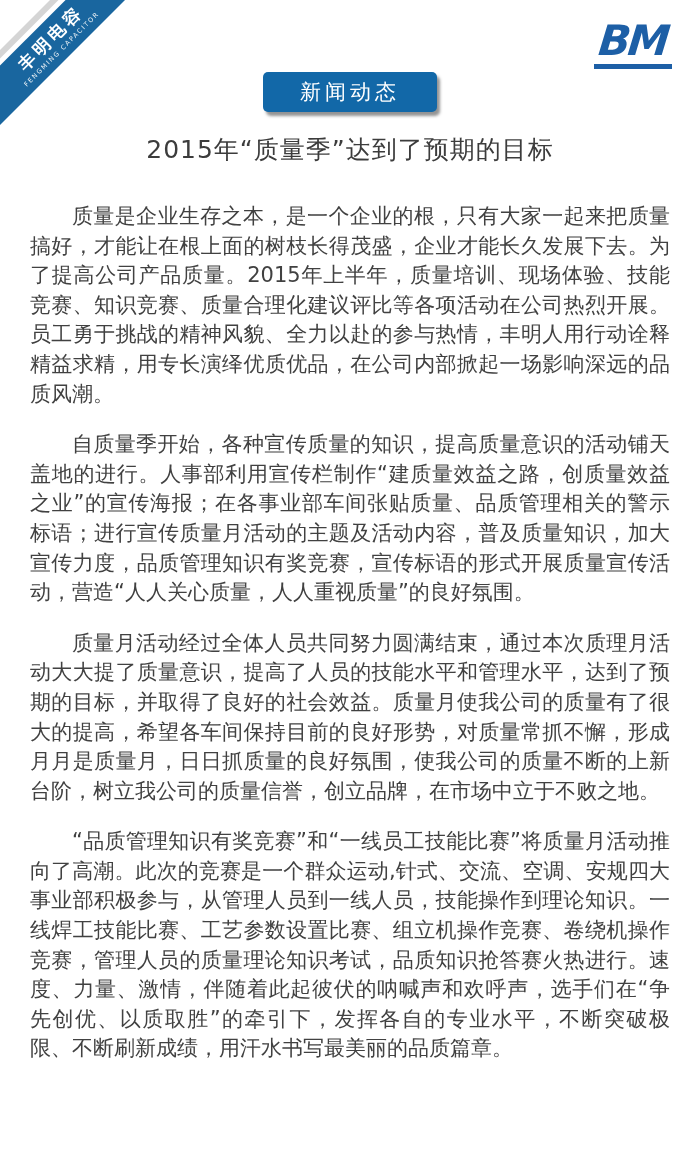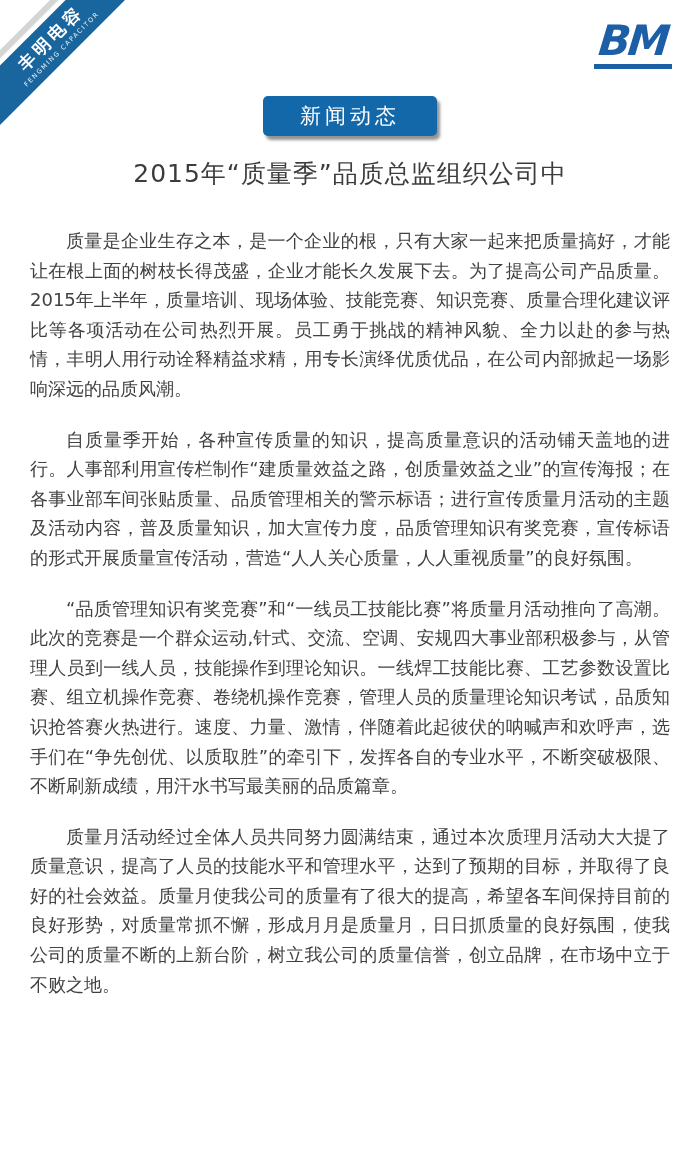--- a/index.html
+++ b/index.html
@@ -39,38 +39,38 @@
     text-align:center; cursor:pointer;
   }
   .logo-text {
     display:block; font-style:italic; font-weight:800; font-size:42px;
     line-height:42px; letter-spacing:-3px; color:#1d5fa6;
     transform:skewX(-6deg);
   }
   .logo-bar { height:5px; background:#1d5fa6; margin-top:2px; }
 
   
-  .btn-row { text-align:center; padding-top:96px; }
+  .btn-row { text-align:center; padding-top:72px; }
   .news-button {
     display:inline-block; background:#1268a8; color:#ffffff;
     font-size:21px; letter-spacing:4px; line-height:24px;
     padding:8px 37px; border:0; border-radius:5px;
     box-shadow:3px 4px 3px rgba(60,60,60,.55);
     cursor:pointer; font-family:inherit;
   }
 
   
   .article-title {
     margin-top:23px; text-align:center;
     font-size:25px; font-weight:500; letter-spacing:1px;
     color:#3c3c3c; line-height:30px;
   }
   .article-body { margin:37px 30px 0; }
   .article-body p {
-    font-size:18px; line-height:29.6px; color:#414141;
+    font-size:21px; line-height:29.6px; color:#414141;
     text-align:justify; text-indent:2em; margin:8px 0 21px;
   }
 </style>
 </head>
 <body>
 
 <div class="page">
 
   <div class="corner-clip">
     <div class="ribbon-rot">
@@ -84,22 +84,22 @@
 
   <div class="logo">
     <span class="logo-text">BM</span>
     <div class="logo-bar"></div>
   </div>
 
   <div class="btn-row">
     <button class="news-button">新闻动态</button>
   </div>
 
-  <h1 class="article-title">2015年“质量季”品质总监组织公司中</h1>
+  <h1 class="article-title">2015年“质量季”达到了预期的目标</h1>
 
   <div class="article-body">
     <p>质量是企业生存之本，是一个企业的根，只有大家一起来把质量搞好，才能让在根上面的树枝长得茂盛，企业才能长久发展下去。为了提高公司产品质量。2015年上半年，质量培训、现场体验、技能竞赛、知识竞赛、质量合理化建议评比等各项活动在公司热烈开展。员工勇于挑战的精神风貌、全力以赴的参与热情，丰明人用行动诠释精益求精，用专长演绎优质优品，在公司内部掀起一场影响深远的品质风潮。</p>
     <p>自质量季开始，各种宣传质量的知识，提高质量意识的活动铺天盖地的进行。人事部利用宣传栏制作“建质量效益之路，创质量效益之业”的宣传海报；在各事业部车间张贴质量、品质管理相关的警示标语；进行宣传质量月活动的主题及活动内容，普及质量知识，加大宣传力度，品质管理知识有奖竞赛，宣传标语的形式开展质量宣传活动，营造“人人关心质量，人人重视质量”的良好氛围。</p>
+    <p>质量月活动经过全体人员共同努力圆满结束，通过本次质理月活动大大提了质量意识，提高了人员的技能水平和管理水平，达到了预期的目标，并取得了良好的社会效益。质量月使我公司的质量有了很大的提高，希望各车间保持目前的良好形势，对质量常抓不懈，形成月月是质量月，日日抓质量的良好氛围，使我公司的质量不断的上新台阶，树立我公司的质量信誉，创立品牌，在市场中立于不败之地。</p>
     <p>“品质管理知识有奖竞赛”和“一线员工技能比赛”将质量月活动推向了高潮。此次的竞赛是一个群众运动,针式、交流、空调、安规四大事业部积极参与，从管理人员到一线人员，技能操作到理论知识。一线焊工技能比赛、工艺参数设置比赛、组立机操作竞赛、卷绕机操作竞赛，管理人员的质量理论知识考试，品质知识抢答赛火热进行。速度、力量、激情，伴随着此起彼伏的呐喊声和欢呼声，选手们在“争先创优、以质取胜”的牵引下，发挥各自的专业水平，不断突破极限、不断刷新成绩，用汗水书写最美丽的品质篇章。</p>
-    <p>质量月活动经过全体人员共同努力圆满结束，通过本次质理月活动大大提了质量意识，提高了人员的技能水平和管理水平，达到了预期的目标，并取得了良好的社会效益。质量月使我公司的质量有了很大的提高，希望各车间保持目前的良好形势，对质量常抓不懈，形成月月是质量月，日日抓质量的良好氛围，使我公司的质量不断的上新台阶，树立我公司的质量信誉，创立品牌，在市场中立于不败之地。</p>
   </div>
 
 </div>
 
 </body></html>

